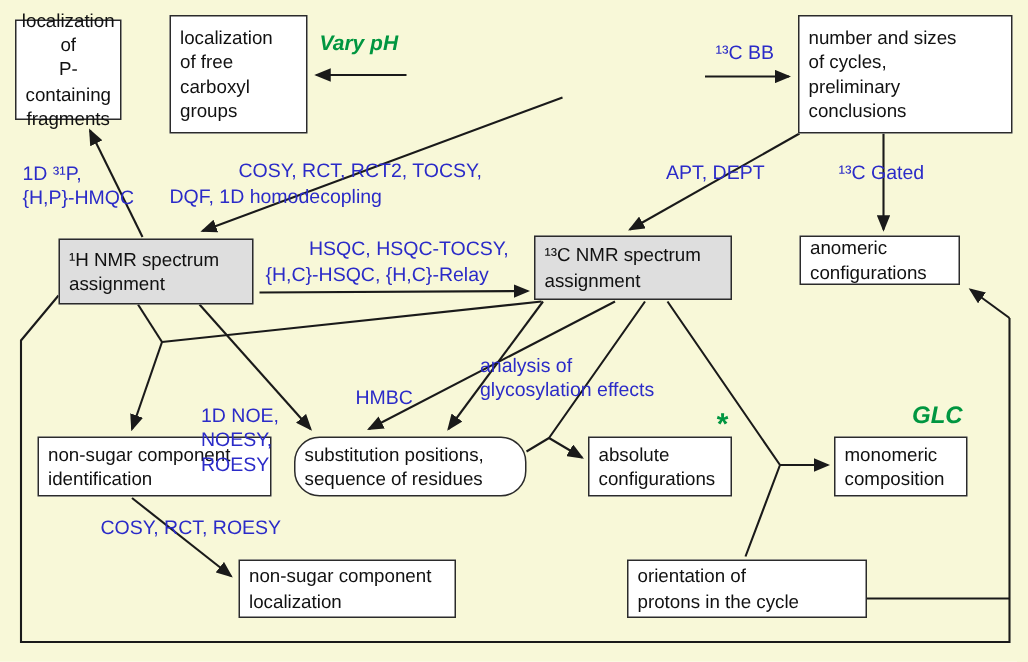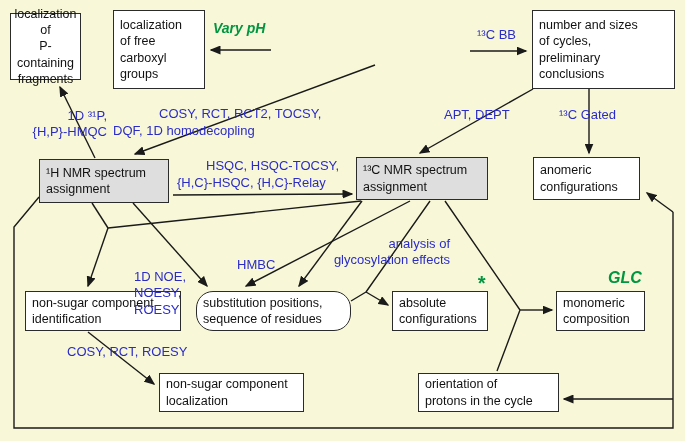--- a/index.html
+++ b/index.html
@@ -17,21 +17,21 @@
     display:flex;align-items:center;padding:2px 6px;
     white-space:pre-line;
   }
   .bx.center{justify-content:center;text-align:center;}
   .bx.gray{background:var(--assignment-box-fill,#DEDEDE);border-width:1.6px;}
   .bx.big{font-size:17.5px;line-height:1.45;letter-spacing:.3px;}
   .lbl{
     position:absolute;color:var(--method-label-blue,#2B2BC8);
     font-size:13px;line-height:1.25;white-space:pre-line;
   }
-  .lbl.center{text-align:right;}
+  .lbl.center{text-align:left;}
   .grn{
     position:absolute;color:var(--annotation-green,#009640);
     font-weight:bold;font-size:14px;white-space:pre;font-style:italic;
   }
 </style>
 </head>
 <body>
 
 <div id="stage">
 
@@ -90,33 +90,33 @@
 carboxyl
 groups</div>
   <div class="bx" style="left:532px;top:10px;width:143px;height:79px;">number and sizes
 of cycles,
 preliminary
 conclusions</div>
   <div class="bx gray" style="left:39px;top:159px;width:130px;height:44px;">¹H NMR spectrum
 assignment</div>
   <div class="bx gray" style="left:356px;top:157px;width:132px;height:43px;">¹³C NMR spectrum
 assignment</div>
-  <div class="bx" style="left:533px;top:157px;width:107px;height:43px;">anomeric
+  <div class="bx" style="left:533px;top:157px;width:107px;height:33px;">anomeric
 configurations</div>
   <div class="bx" style="left:25px;top:291px;width:156px;height:40px;">non-sugar component
 identification</div>
   <div class="bx" style="left:196px;top:291px;width:155px;height:40px;border-radius:17px;">substitution positions,
 sequence of residues</div>
   <div class="bx" style="left:392px;top:291px;width:96px;height:40px;">absolute
 configurations</div>
   <div class="bx" style="left:556px;top:291px;width:89px;height:40px;">monomeric
 composition</div>
   <div class="bx" style="left:159px;top:373px;width:145px;height:39px;">non-sugar component
 localization</div>
-  <div class="bx" style="left:418px;top:373px;width:141px;height:39px;">orientation of
+  <div class="bx" style="left:418px;top:373px;width:160px;height:39px;">orientation of
 protons in the cycle</div>
 
   <div class="lbl center" style="left:15px;top:108px;width:92px;">1D ³¹P,
 {H,P}-HMQC</div>
   <div class="lbl" style="left:159px;top:106px;">COSY, RCT, RCT2, TOCSY,</div>
   <div class="lbl" style="left:113px;top:123px;">DQF, 1D homodecopling</div>
   <div class="lbl" style="left:206px;top:158px;">HSQC, HSQC-TOCSY,</div>
   <div class="lbl" style="left:177px;top:175px;">{H,C}-HSQC, {H,C}-Relay</div>
   <div class="lbl" style="left:444px;top:107px;">APT, DEPT</div>
   <div class="lbl" style="left:559px;top:107px;">¹³C Gated</div>

